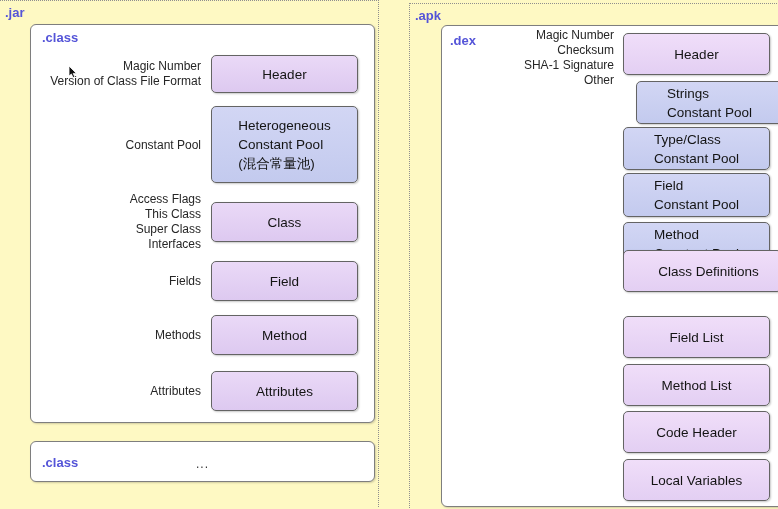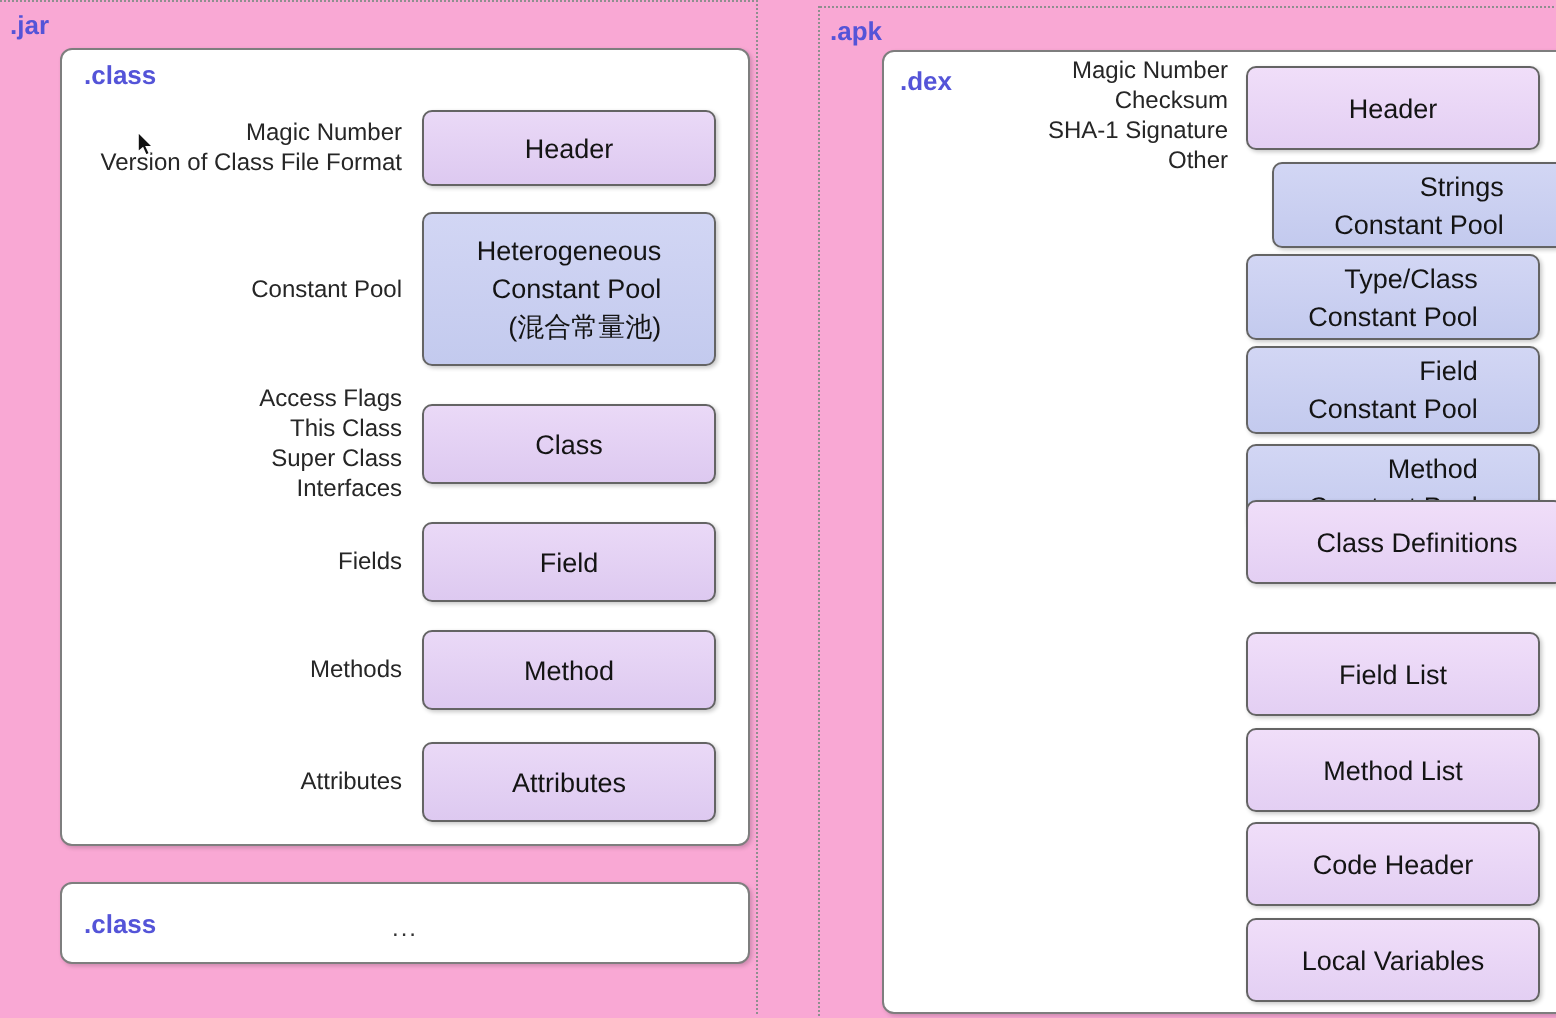--- a/index.html
+++ b/index.html
@@ -1,21 +1,21 @@
 <!DOCTYPE html>
 <html><head>
 <meta charset="utf-8">
 <style>
   html, body { margin: 0; padding: 0; background: #ffffff; }
   .stage {
     position: relative;
     width: 778px;
     height: 509px;
     overflow: hidden;
-    background: #f9a8d4;
+    background: #fef9c3;
     font-family: "Liberation Sans", "DejaVu Sans", sans-serif;
     color: #1c1c1c;
   }
 
   
   .panel { position: absolute; }
   .panel.jar {
     left: 0; top: 3; width: 378px; height: 506px;
     border-top: 1px dotted #8f8f8f;
     border-right: 1px dotted #8f8f8f;
@@ -65,21 +65,21 @@
     color: #262626;
     white-space: pre-line;
   }
 
   .cell {
     position: absolute;
     left: 180px; width: 145px; top: 0; bottom: 0;
     border: 1px solid #646464;
     border-radius: 5px;
     display: flex; align-items: center; justify-content: center;
-    text-align: right;
+    text-align: left;
     font-size: 13.5px; line-height: 19px;
     color: #141414;
     white-space: pre-line;
     box-shadow: 1px 1px 2px rgba(0,0,0,0.22);
   }
   .cell.purple { background: linear-gradient(180deg, #ead9f7 0%, #ddc9f0 100%); }
   .cell.blue   { background: linear-gradient(180deg, #d2d6f4 0%, #c3caee 100%); }
   .cell.pink   { background: linear-gradient(180deg, #f0def9 0%, #e3cff3 100%); }
 
   

